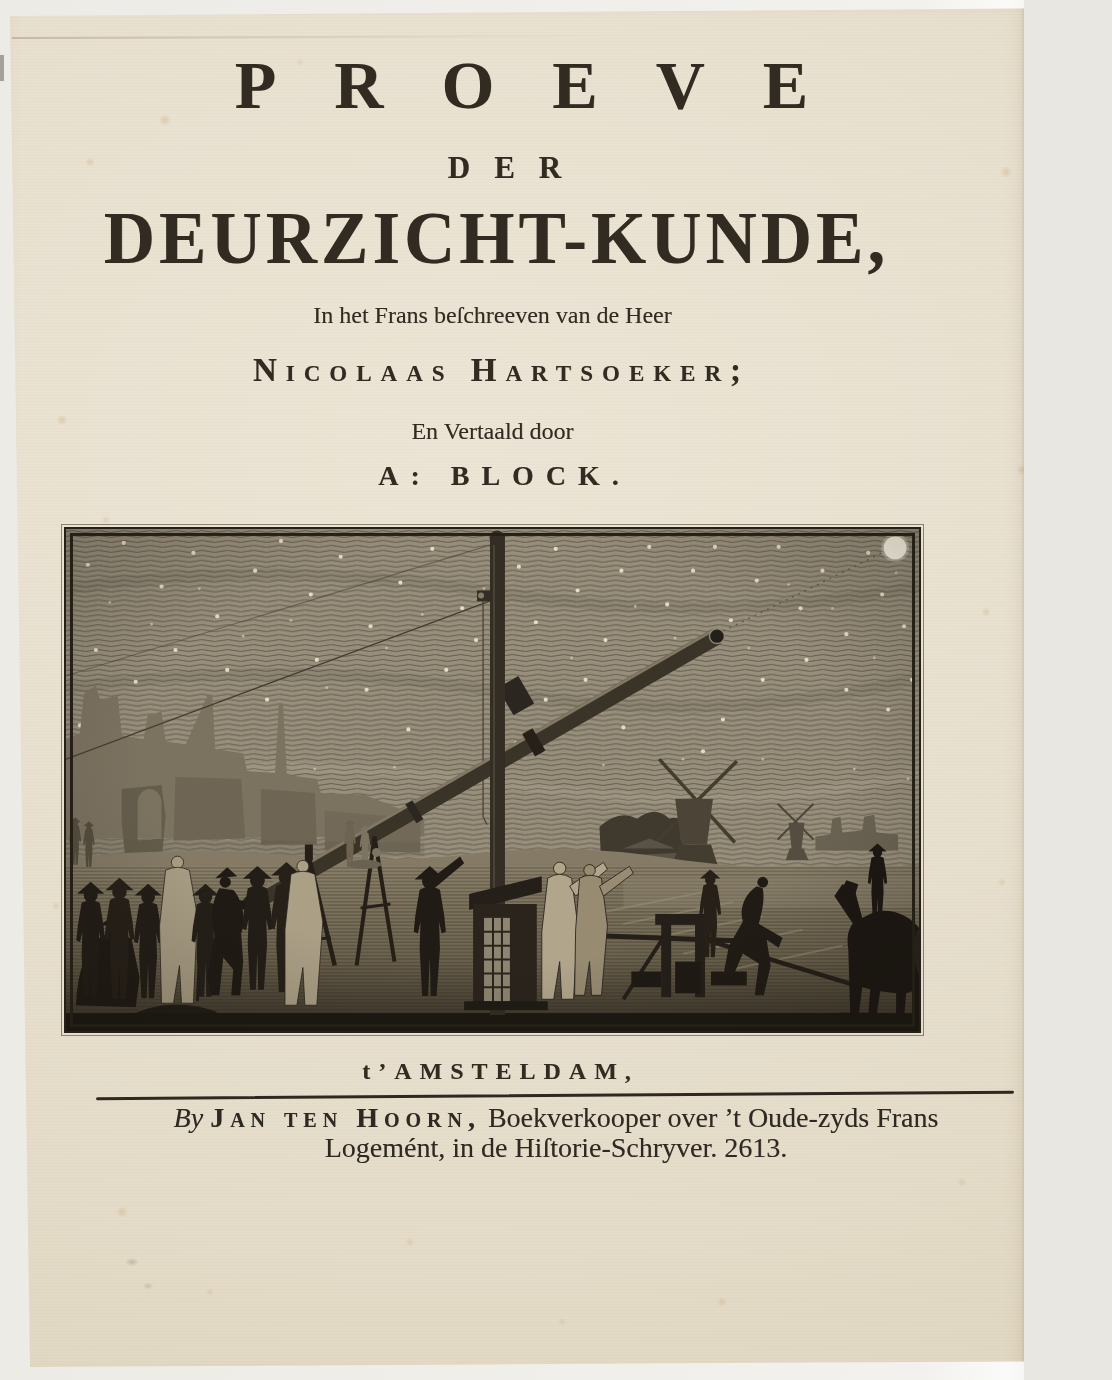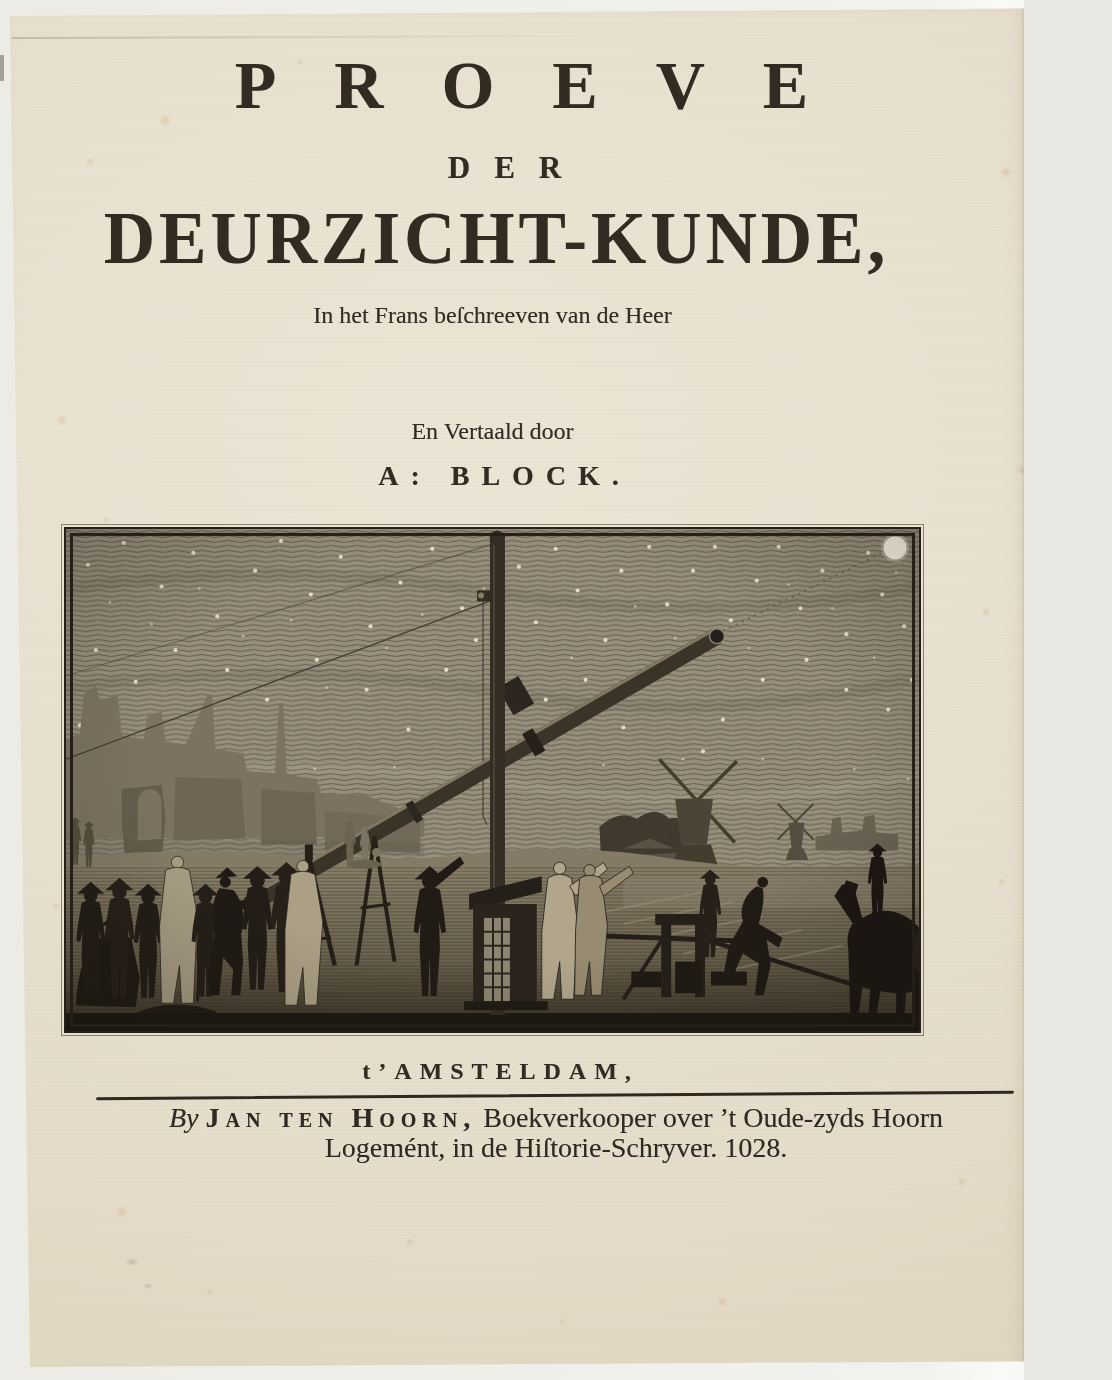--- a/index.html
+++ b/index.html
@@ -70,20 +70,21 @@
 <div class="scan">
   <div class="sheet"></div>
   <div class="crease"></div>
   <div class="edge-mark"></div>
   <div class="ink-mark"></div>
 
   <div class="col t-main">PROEVE</div>
   <div class="col t-der">DER</div>
   <div class="col t-sub">DEURZICHT-KUNDE,</div>
   <div class="col t-byline">In het Frans beſchreeven van de Heer</div>
+  <div class="col t-author">Nicolaas Hartsoeker;</div>
   <div class="col t-transl">A: BLOCK.</div>
   <div class="col t-vert">En Vertaald door</div>
 
   <div class="engraving" role="img" aria-label="Night scene: astronomers observe the moon with a long aerial telescope raised on a tall mast; onlookers point at the sky, a winch and pedestal stand at the mast foot, a seated observer looks through the eyepiece on a tripod, with a city skyline at left, windmills at right, a horseman, and a starry sky with the moon at upper right.">
     <svg viewBox="0 0 857 506" preserveAspectRatio="none" aria-hidden="true">
       <defs>
         <pattern id="wv" width="26" height="5" patternUnits="userSpaceOnUse">
           <path d="M0,2.5 Q6.5,0.5 13,2.5 T26,2.5" fill="none" stroke="#544d3e" stroke-width="1"></path>
         </pattern>
         <pattern id="hg" width="9" height="3.4" patternUnits="userSpaceOnUse">
@@ -377,18 +378,18 @@
       <rect x="0" y="0" width="857" height="506" fill="url(#vig)"></rect>
       <rect x="5.5" y="5.5" width="846" height="495" fill="none" stroke="#241f17" stroke-width="3"></rect>
     </svg>
   </div>
 
   <div class="col t-place">t’AMSTELDAM,</div>
   <div class="rule"></div>
   <div class="imprint imp1">
     <span class="pub-prefix">By</span>
     <span class="pub-name">Jan ten Hoorn,</span>
-    <span>Boekverkooper over ’t Oude-zyds Hoorn</span>
+    <span>Boekverkooper over ’t Oude-zyds Frans</span>
   </div>
-  <div class="imprint imp2">Logemént, in de Hiſtorie-Schryver. 1028.</div>
+  <div class="imprint imp2">Logemént, in de Hiſtorie-Schryver. 2613.</div>
 
   <div class="sheet-shade"></div>
 </div>
 
 </body></html>

